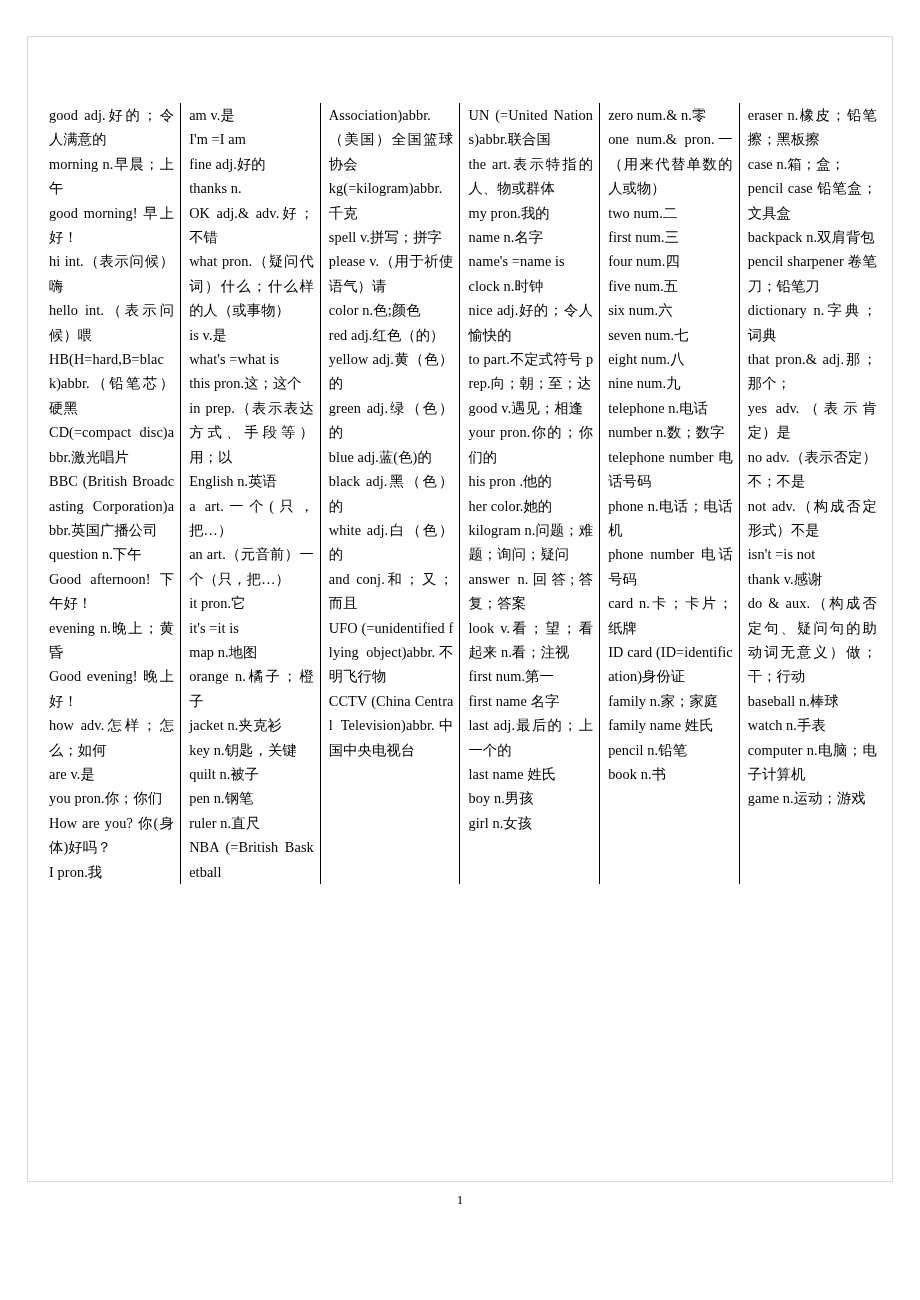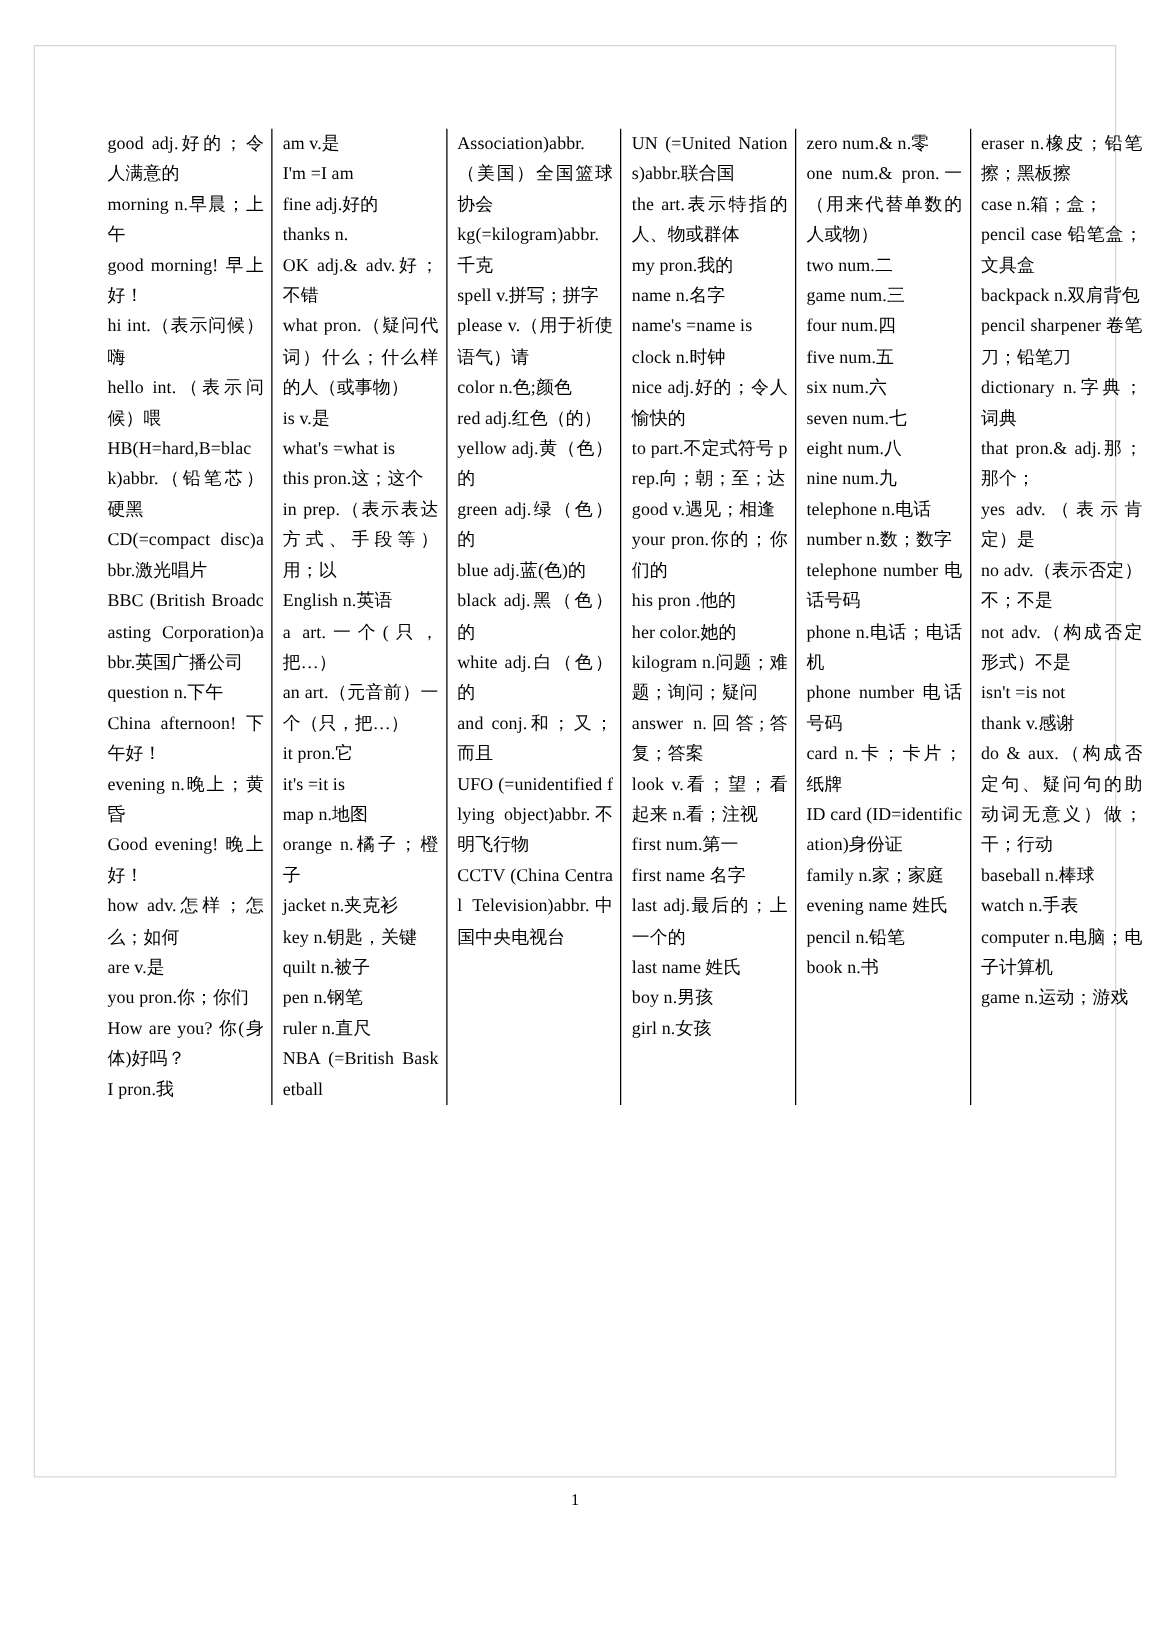--- a/index.html
+++ b/index.html
@@ -37,21 +37,20 @@
     position: absolute;
     left: 41px;
     top: 103px;
     width: 838px;
     box-sizing: border-box;
   }
   table.vocab {
     border-collapse: collapse;
     table-layout: fixed;
     width: 838px;
-    margin-left: 37px;
   }
   table.vocab td {
     vertical-align: top;
     padding: 0 6px 0 8px;
     border-right: 1px solid #000000;
     box-sizing: border-box;
     width: 139.6px;
   }
   table.vocab td.last {
     border-right: none;
@@ -92,21 +91,21 @@
         <td>
           <p class="entry">good   adj.好的；令人满意的</p>
           <p class="entry">morning   n.早晨；上午</p>
           <p class="entry">good morning! 早上好！</p>
           <p class="entry">hi   int.（表示问候）嗨</p>
           <p class="entry">hello   int.（表示问候）喂</p>
           <p class="entry">HB(H=hard,B=black)abbr.（铅笔芯）硬黑</p>
           <p class="entry">CD(=compact disc)abbr.激光唱片</p>
           <p class="entry">BBC (British Broadcasting Corporation)abbr.英国广播公司</p>
           <p class="entry">question   n.下午</p>
-          <p class="entry">China afternoon! 下午好！</p>
+          <p class="entry">Good afternoon! 下午好！</p>
           <p class="entry">evening   n.晚上；黄昏</p>
           <p class="entry">Good evening! 晚上好！</p>
           <p class="entry">how   adv.怎样；怎么；如何</p>
           <p class="entry">are   v.是</p>
           <p class="entry">you   pron.你；你们</p>
           <p class="entry">How are you? 你(身体)好吗？</p>
           <p class="entry">I   pron.我</p>
         </td>
 
         <td>
@@ -173,36 +172,36 @@
           <p class="entry">last   adj.最后的；上一个的</p>
           <p class="entry">last name   姓氏</p>
           <p class="entry">boy   n.男孩</p>
           <p class="entry">girl   n.女孩</p>
         </td>
 
         <td>
           <p class="entry">zero   num.&amp; n.零</p>
           <p class="entry">one   num.&amp; pron.一（用来代替单数的人或物）</p>
           <p class="entry">two   num.二</p>
-          <p class="entry">game   num.三</p>
+          <p class="entry">first   num.三</p>
           <p class="entry">four   num.四</p>
           <p class="entry">five   num.五</p>
           <p class="entry">six   num.六</p>
           <p class="entry">seven   num.七</p>
           <p class="entry">eight   num.八</p>
           <p class="entry">nine   num.九</p>
           <p class="entry">telephone   n.电话</p>
           <p class="entry">number   n.数；数字</p>
           <p class="entry">telephone number   电话号码</p>
           <p class="entry">phone   n.电话；电话机</p>
           <p class="entry">phone number 电话号码</p>
           <p class="entry">card   n.卡；卡片；纸牌</p>
           <p class="entry">ID card (ID=identification)身份证</p>
           <p class="entry">family   n.家；家庭</p>
-          <p class="entry">evening name   姓氏</p>
+          <p class="entry">family name   姓氏</p>
           <p class="entry">pencil   n.铅笔</p>
           <p class="entry">book   n.书</p>
         </td>
 
         <td class="last">
           <p class="entry">eraser   n.橡皮；铅笔擦；黑板擦</p>
           <p class="entry">case   n.箱；盒；</p>
           <p class="entry">pencil case   铅笔盒；文具盒</p>
           <p class="entry">backpack   n.双肩背包</p>
           <p class="entry">pencil sharpener   卷笔刀；铅笔刀</p>

